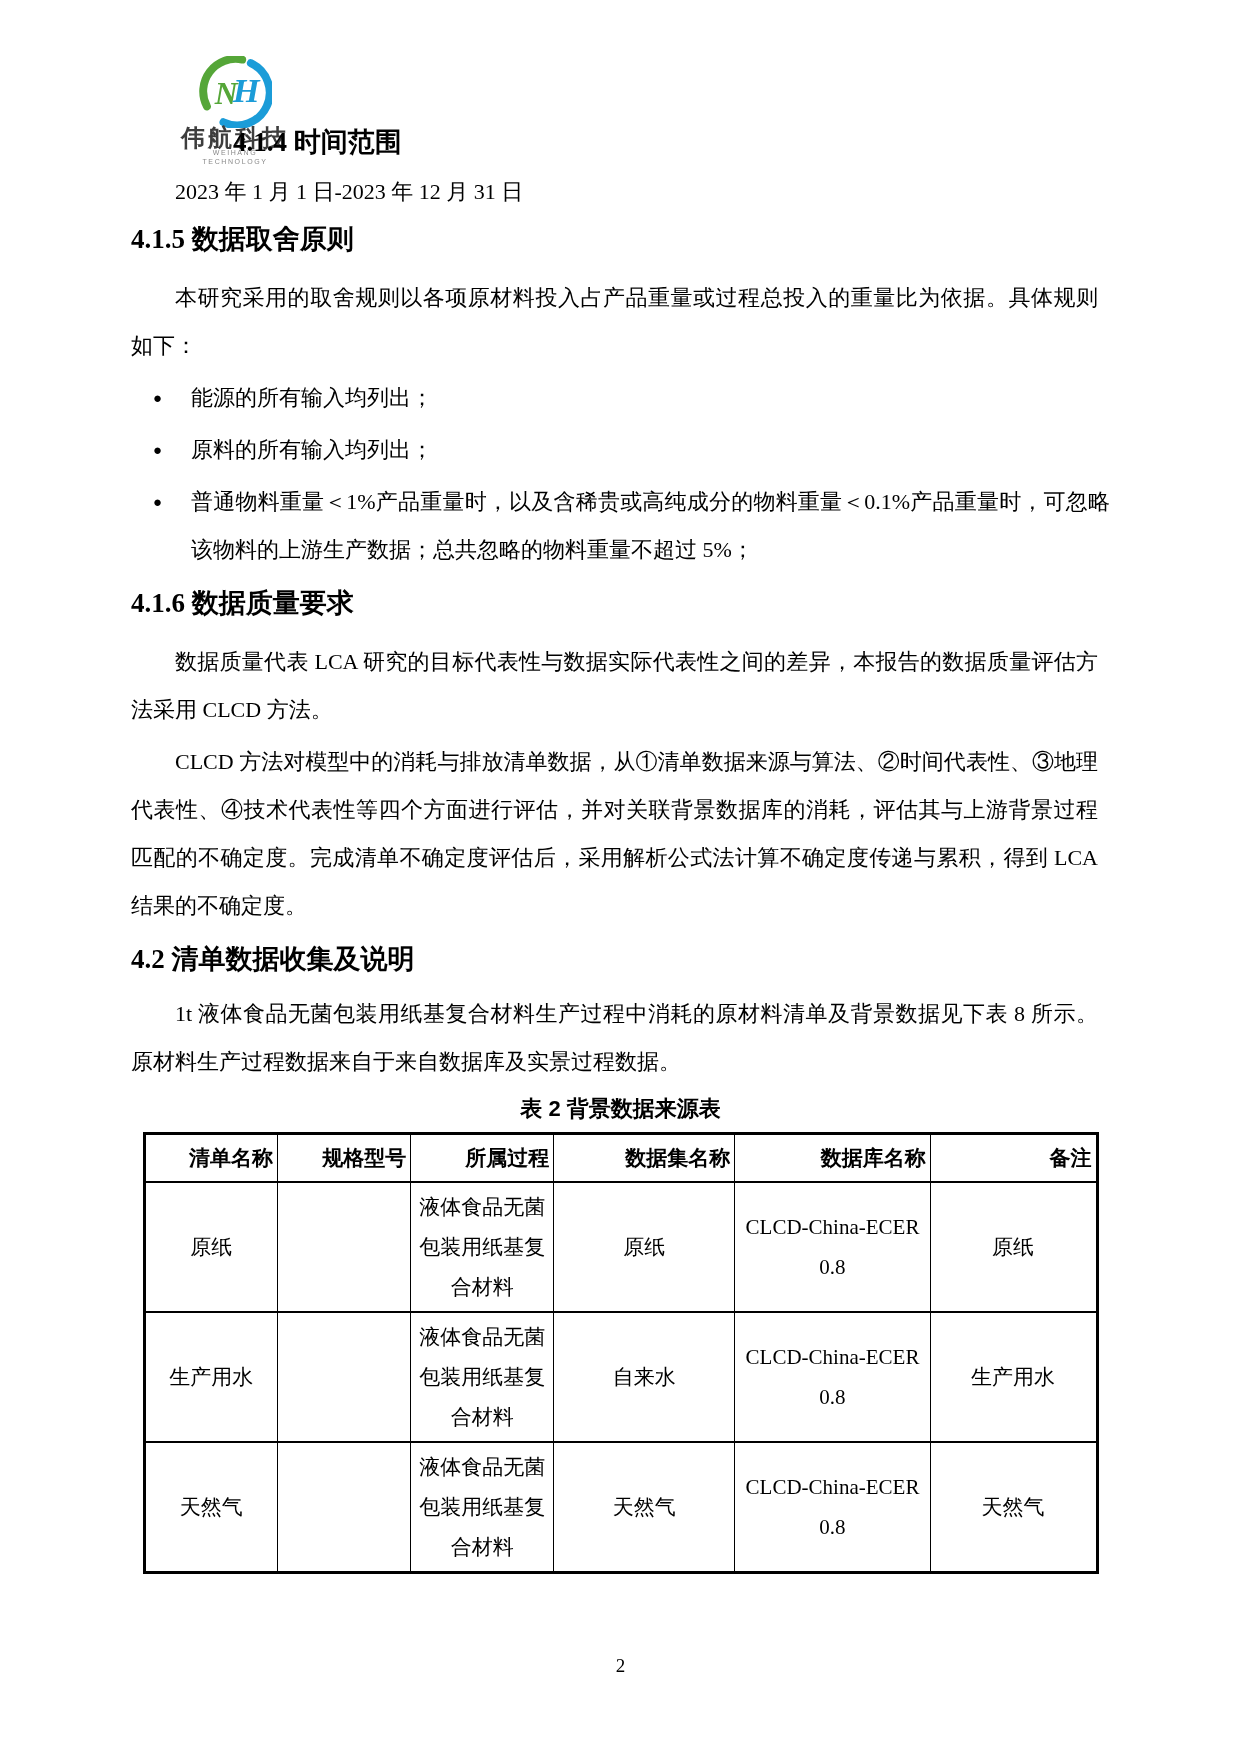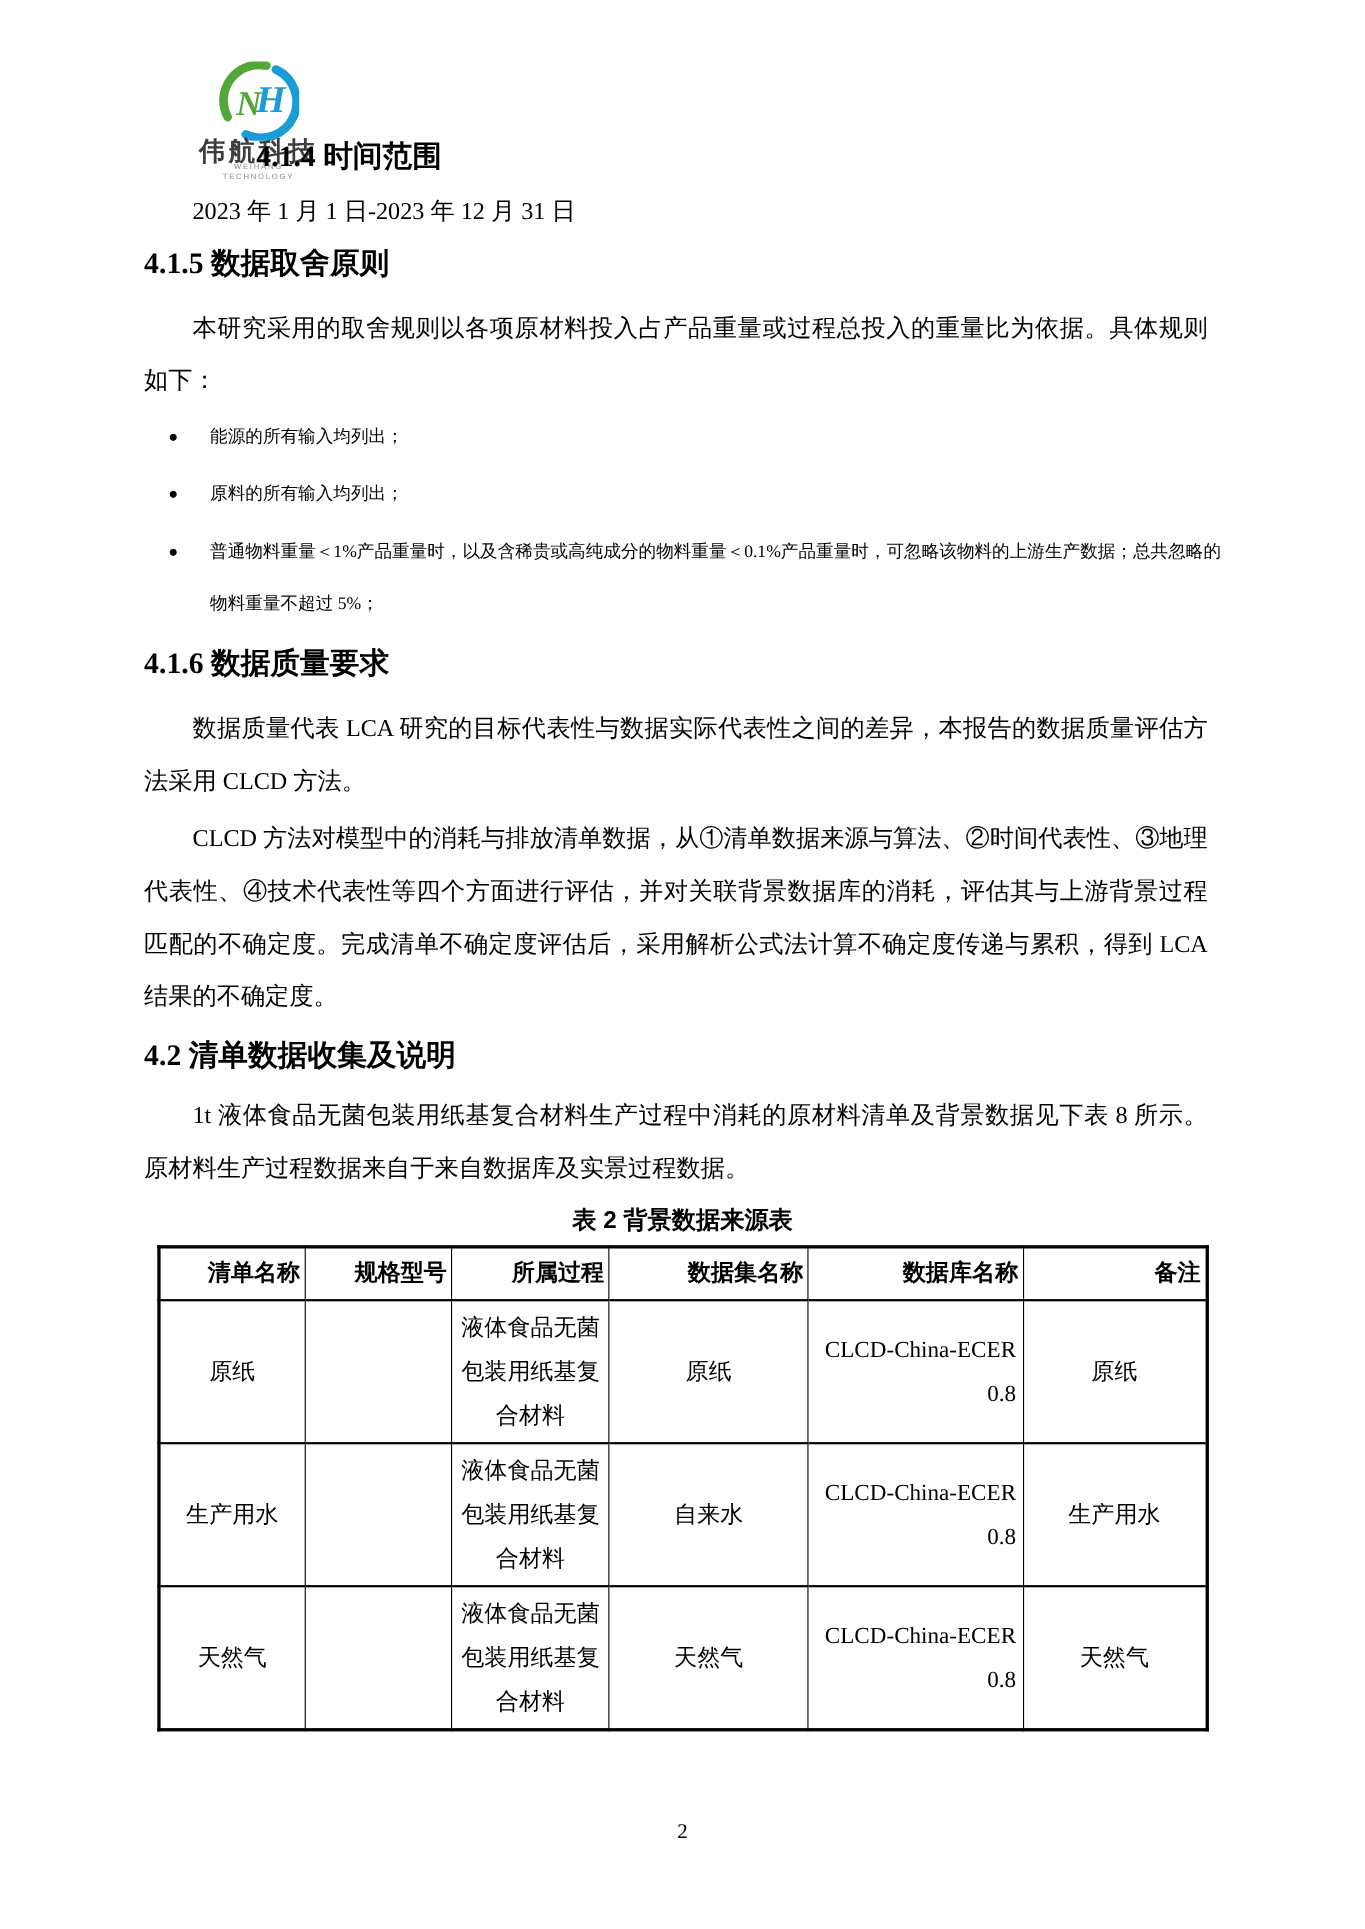--- a/index.html
+++ b/index.html
@@ -32,42 +32,42 @@
   .h-421{margin:4px 0 12px 0;}
   p.body{
     font-size:22px;line-height:48px;margin:0 12px 4px 0;
     text-align:justify;text-indent:2em;
   }
   p.date-line{font-size:22px;line-height:40px;margin:0 0 6px 0;text-indent:2em;}
   p.after{margin-bottom:8px;}
   ul.rules{list-style:none;margin:0 0 6px 0;padding:0 0 0 22px;}
   ul.rules li{display:flex;margin:0 0 4px 0;}
   .bullet-icon{flex:0 0 38px;font-size:15px;line-height:48px;}
-  .rule-text{flex:1;font-size:16px;line-height:48px;text-align:justify;}
+  .rule-text{flex:1;font-size:22px;line-height:48px;text-align:justify;}
   
   .table-wrap{width:956px;margin:0 auto;}
   .table-caption{
     font-family:"Liberation Sans","DejaVu Sans",sans-serif;
     font-weight:bold;font-size:22px;line-height:30px;text-align:center;margin:0 0 8px 0;
   }
   table.data{
     width:100%;border-collapse:collapse;border:3px solid #000;table-layout:fixed;
   }
   table.data th{
     font-family:"Liberation Sans","DejaVu Sans",sans-serif;
     font-weight:bold;font-size:21px;line-height:26px;padding:10px 4px;
     border:1px solid #000;border-top:2px solid #000;border-bottom:2px solid #000;
     text-align:right;vertical-align:middle;
   }
   table.data td{
     font-size:21px;line-height:40px;padding:4px 6px;
     border:1px solid #000;border-top:2px solid #000;border-bottom:2px solid #000;
     text-align:center;vertical-align:middle;
   }
-  table.data td:nth-child(5){word-break:break-all;text-align:right;}
+  table.data td:nth-child(5){word-break:break-all;}
   
   .page-number{
     position:absolute;left:0;right:0;top:1655px;
     text-align:center;font-size:19px;
   }
 </style>
 </head>
 <body>
 
 <div class="page">

